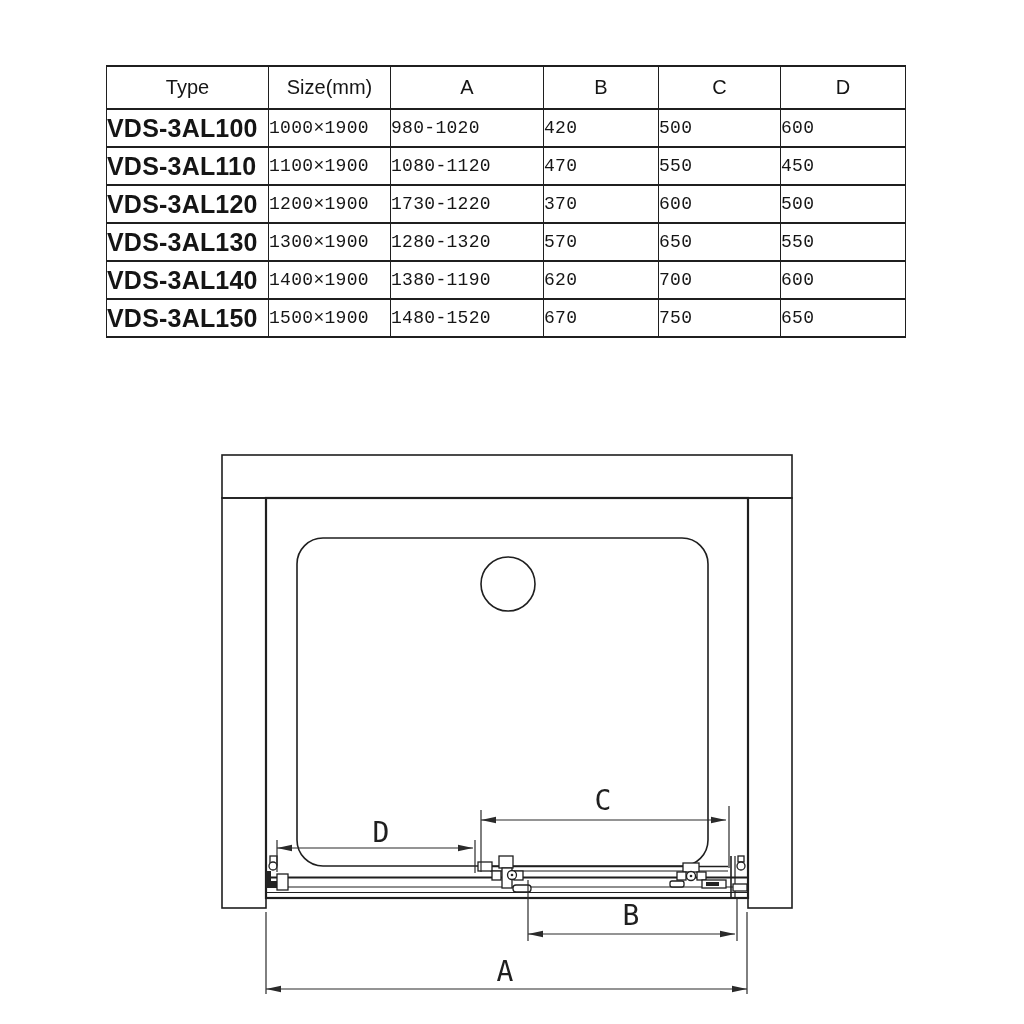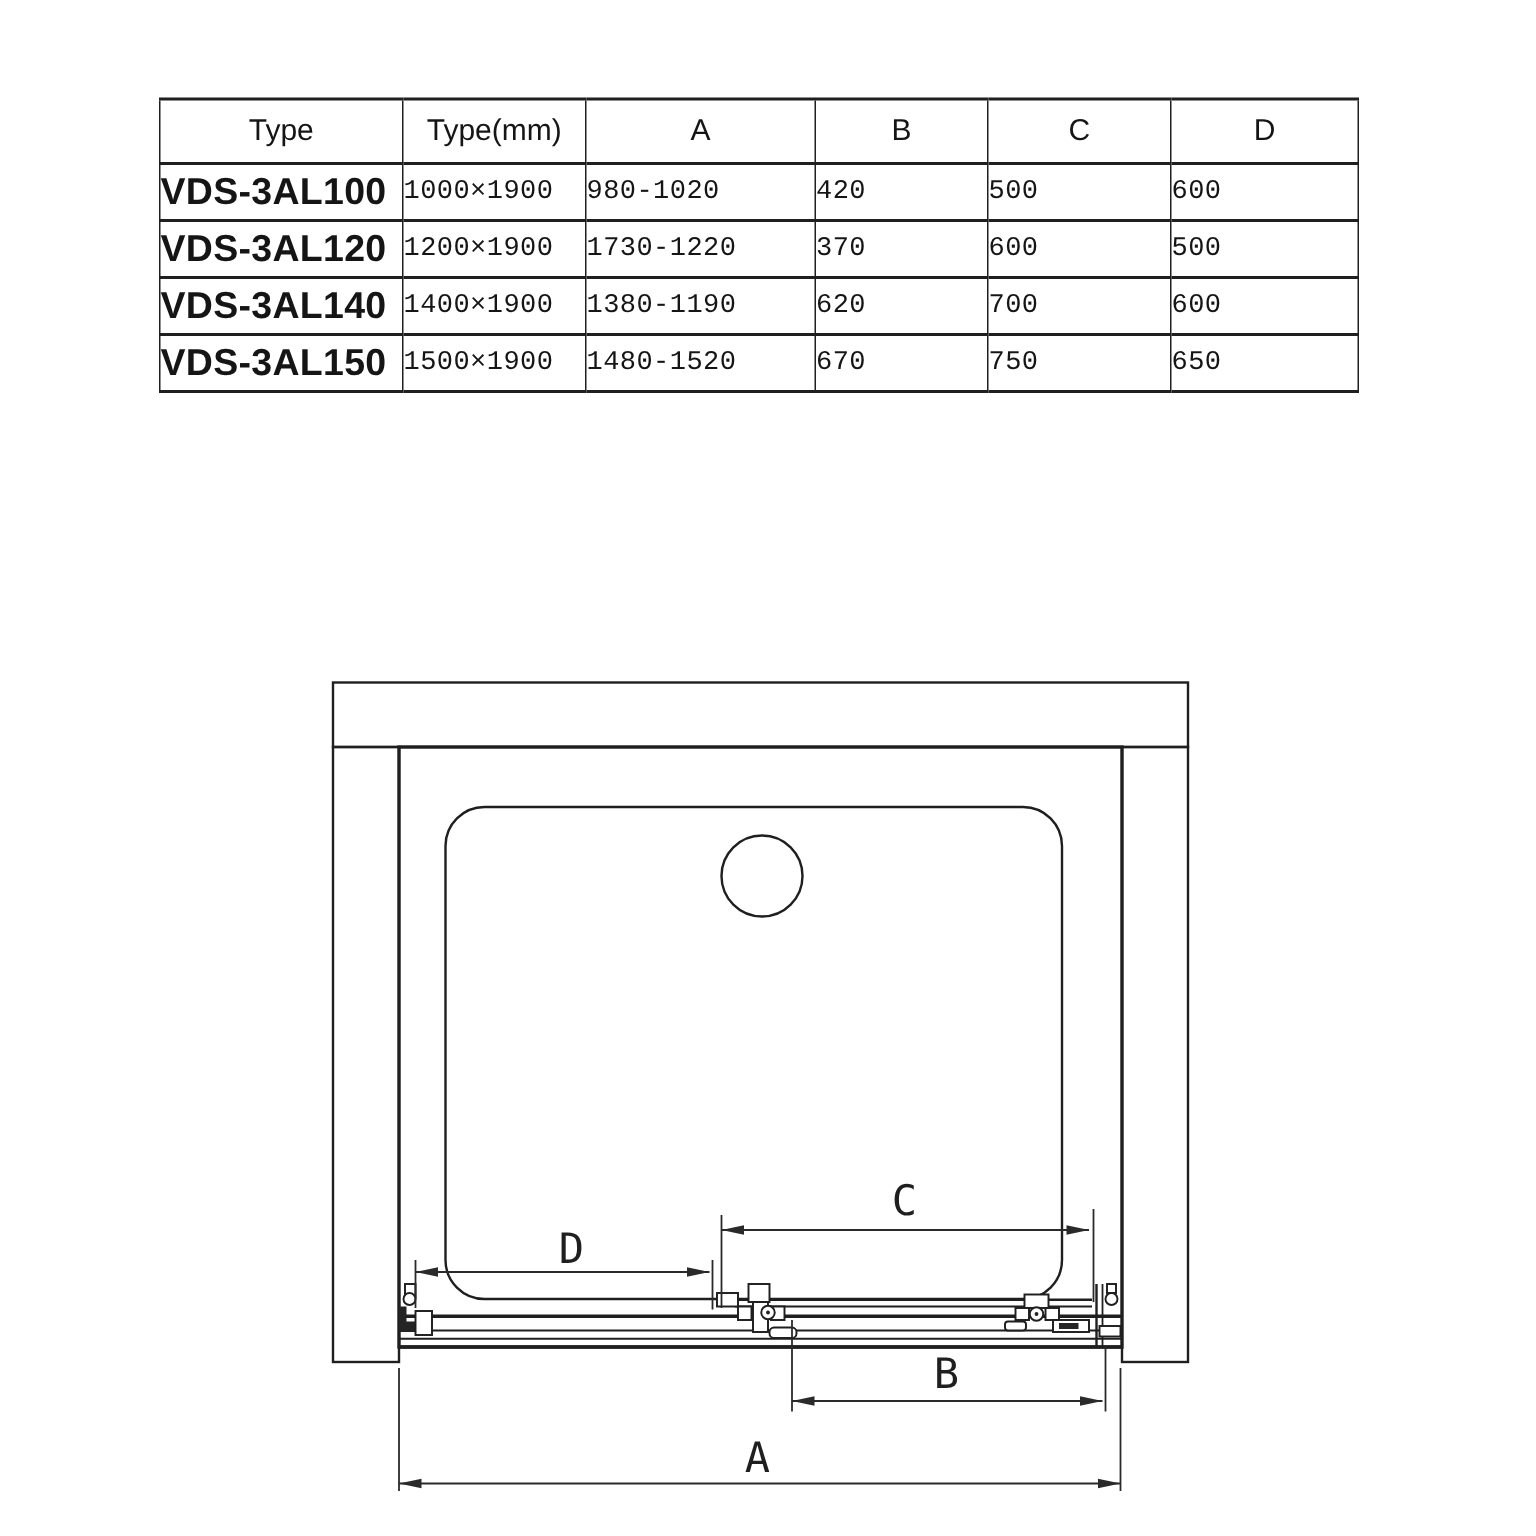--- a/index.html
+++ b/index.html
@@ -156,45 +156,61 @@
       <col style="width:162px">
         <col style="width:122px">
         <col style="width:153px">
       <col style="width:115px">
         <col style="width:122px">
         <col style="width:125px">
     </colgroup>
     <thead>
         <tr class="head" id="spec-head">
           <th>Type</th>
-          <th>Type(mm)</th>
+          <th>Size(mm)</th>
           <th>A</th>
           <th>B</th>
           <th>C</th>
           <th>D</th>
         </tr>
       </thead>
     <tbody id="spec-body">
         <tr class="data">
           <td class="c-type">VDS-3AL100</td>
           <td class="c-num">1000×1900</td>
           <td class="c-num">980-1020</td>
           <td class="c-num">420</td>
           <td class="c-num">500</td>
           <td class="c-num">600</td>
         </tr>
         <tr class="data">
+          <td class="c-type">VDS-3AL110</td>
+          <td class="c-num">1100×1900</td>
+          <td class="c-num">1080-1120</td>
+          <td class="c-num">470</td>
+          <td class="c-num">550</td>
+          <td class="c-num">450</td>
+        </tr>
+        <tr class="data">
           <td class="c-type">VDS-3AL120</td>
           <td class="c-num">1200×1900</td>
           <td class="c-num">1730-1220</td>
           <td class="c-num">370</td>
           <td class="c-num">600</td>
           <td class="c-num">500</td>
         </tr>
         <tr class="data">
+          <td class="c-type">VDS-3AL130</td>
+          <td class="c-num">1300×1900</td>
+          <td class="c-num">1280-1320</td>
+          <td class="c-num">570</td>
+          <td class="c-num">650</td>
+          <td class="c-num">550</td>
+        </tr>
+        <tr class="data">
           <td class="c-type">VDS-3AL140</td>
           <td class="c-num">1400×1900</td>
           <td class="c-num">1380-1190</td>
           <td class="c-num">620</td>
           <td class="c-num">700</td>
           <td class="c-num">600</td>
         </tr>
         <tr class="data">
           <td class="c-type">VDS-3AL150</td>
           <td class="c-num">1500×1900</td>

